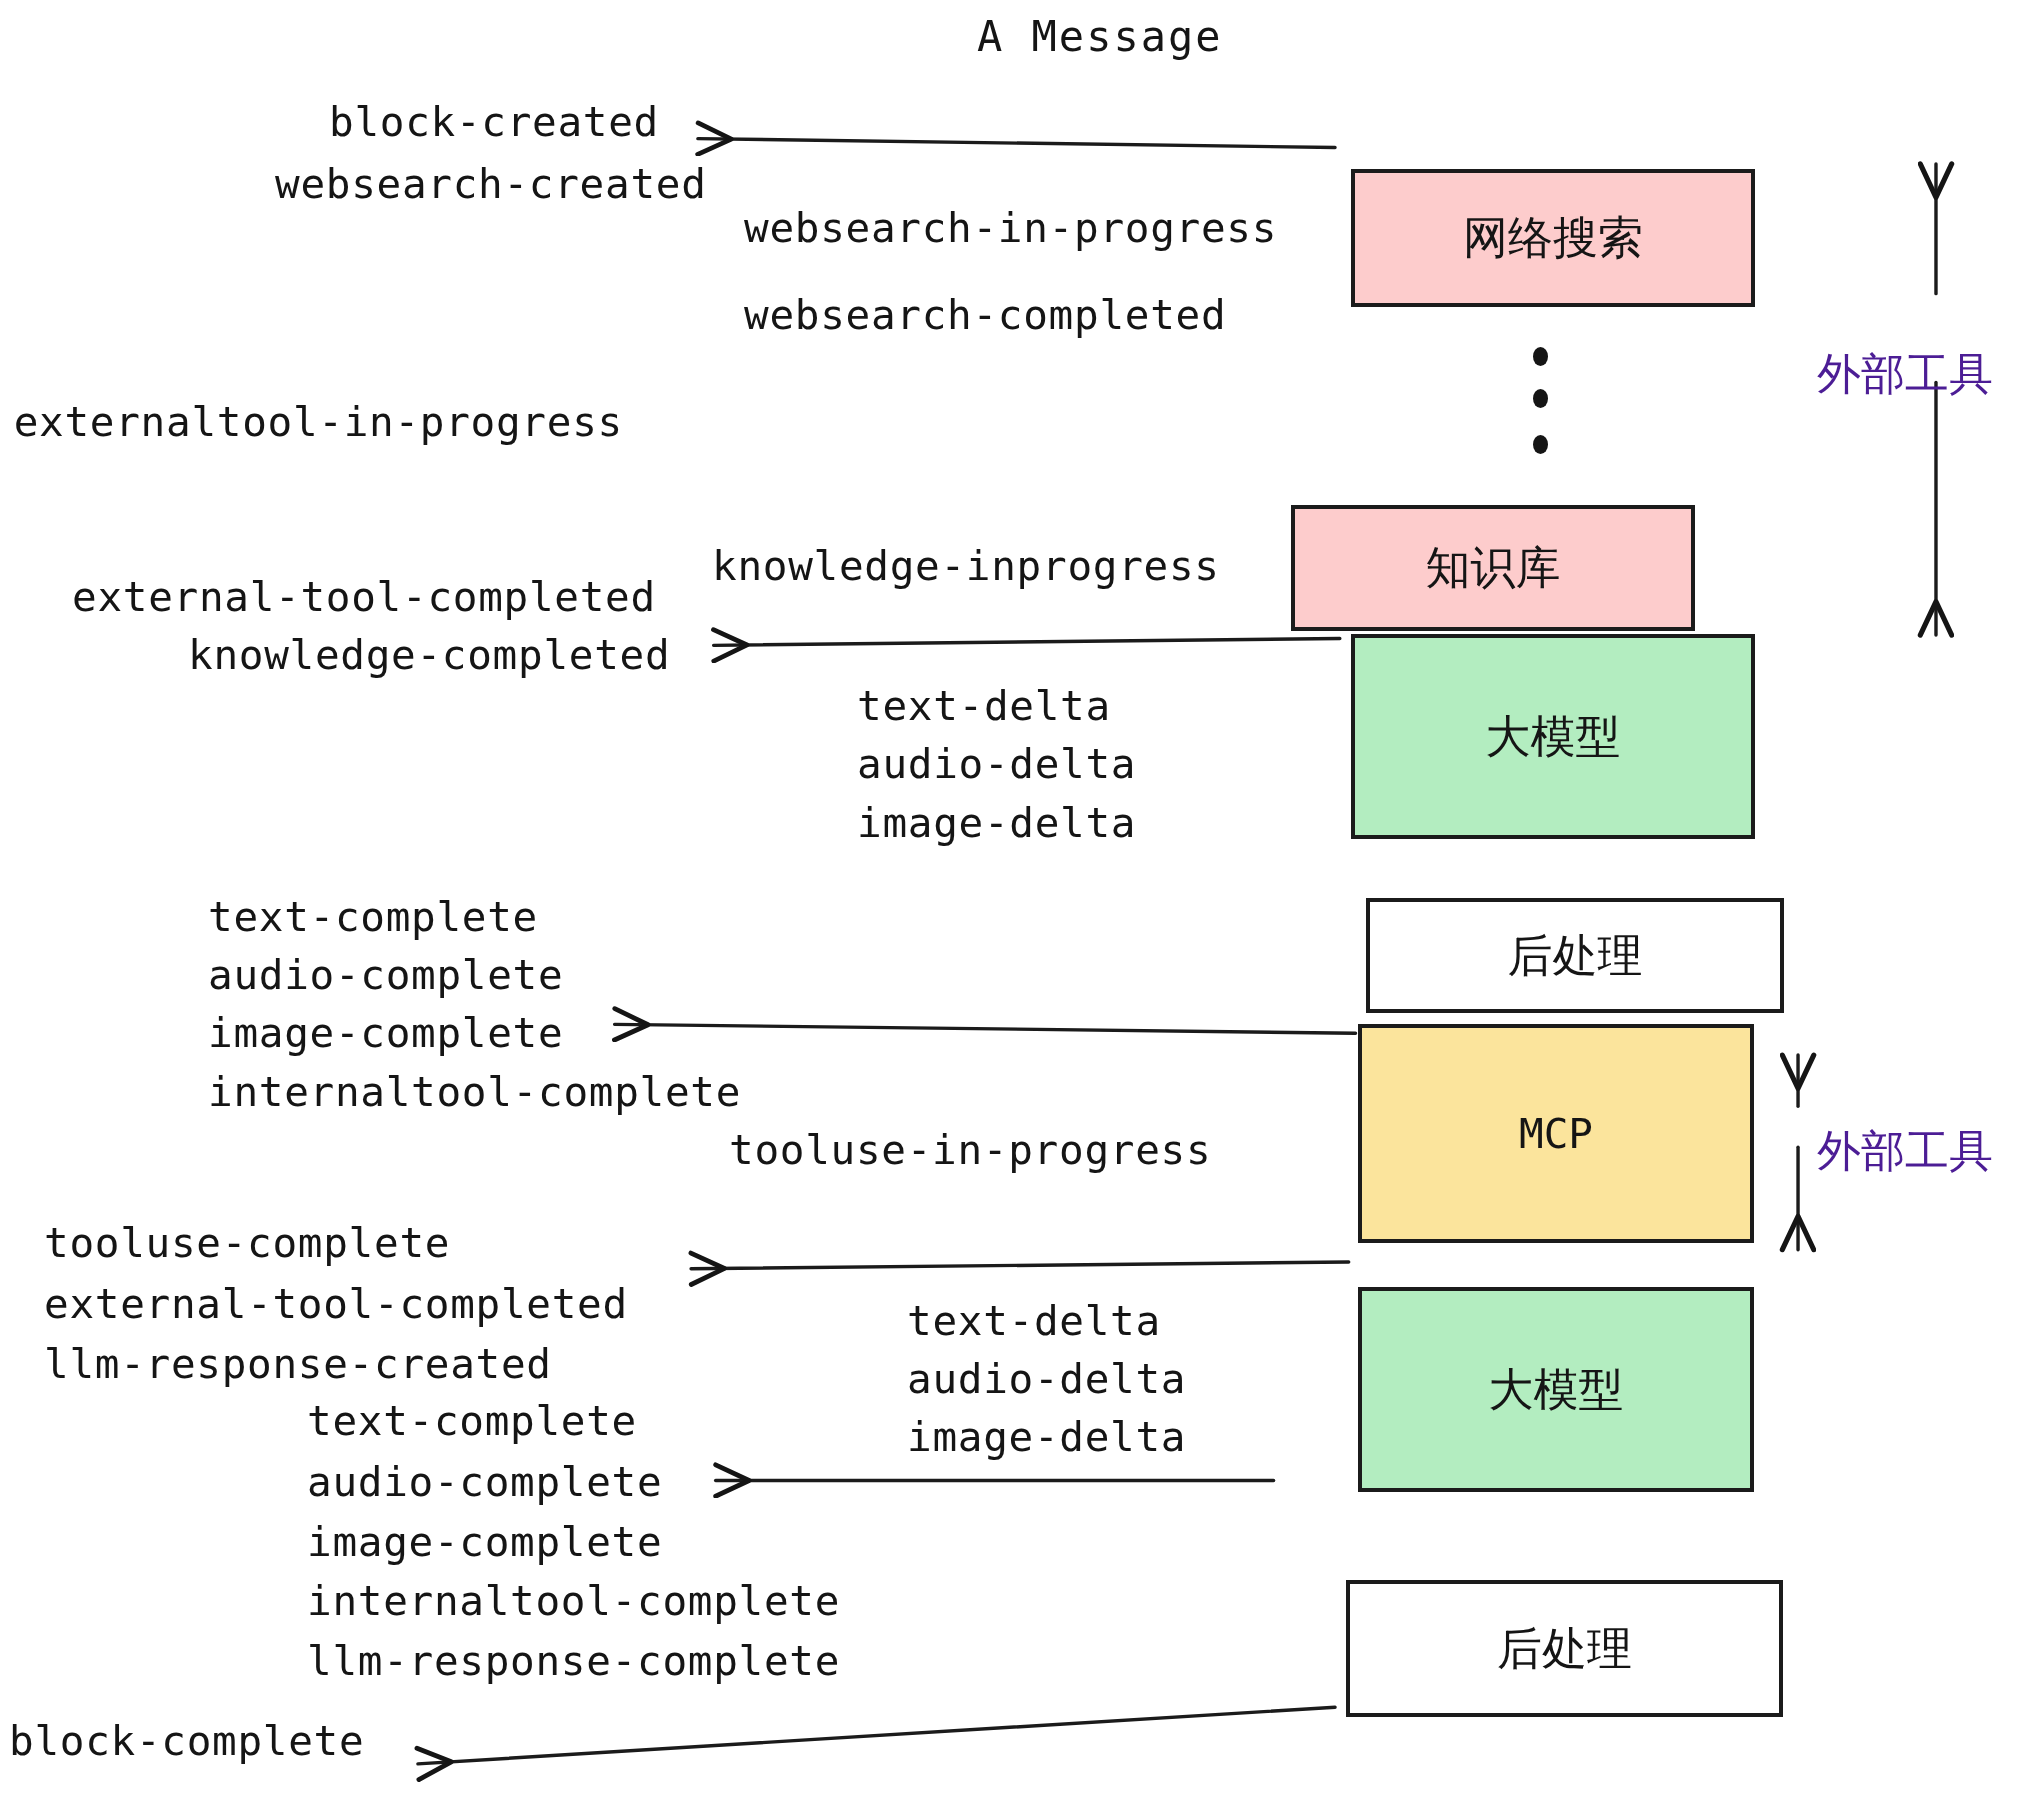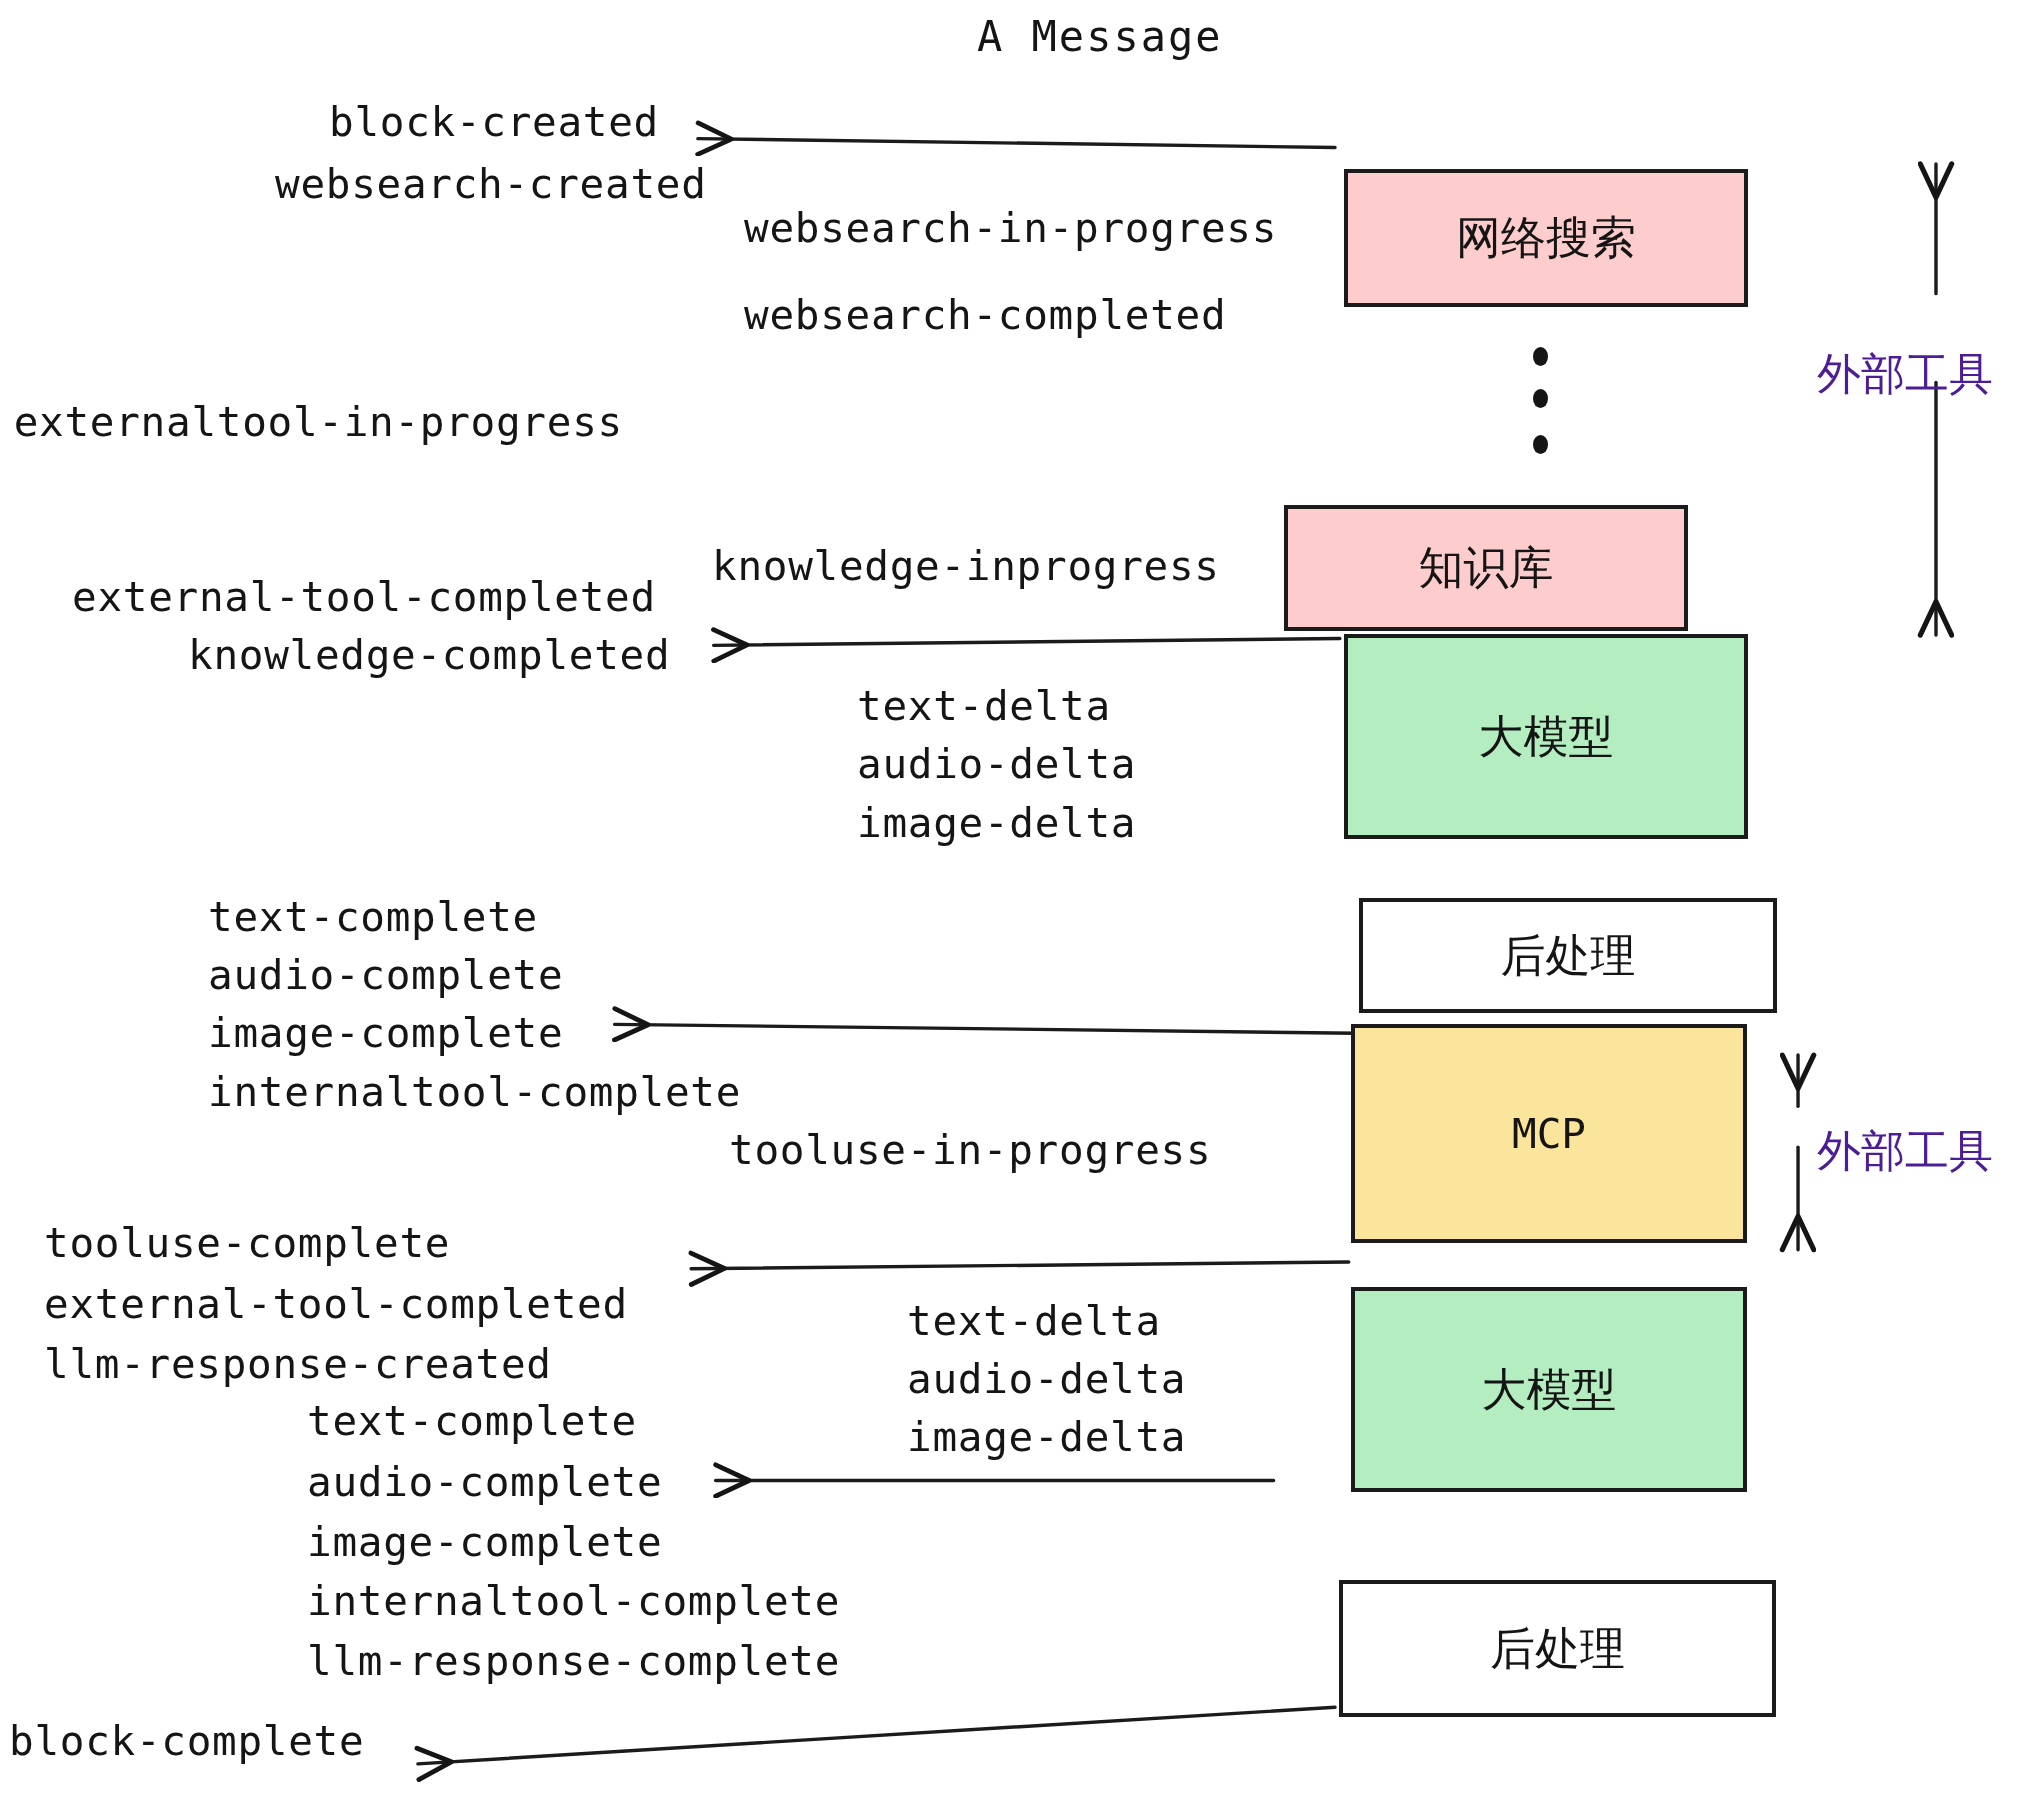--- a/index.html
+++ b/index.html
@@ -10,21 +10,21 @@
 
   .evt{position:absolute;white-space:pre;color:#151515;
        font-family:"DejaVu Sans Mono","Liberation Mono",monospace;
        font-size:41px;line-height:1.0;letter-spacing:0.7px;}
   .title{position:absolute;white-space:pre;color:#151515;
        font-family:"DejaVu Sans Mono","Liberation Mono",monospace;
        font-size:42px;letter-spacing:2px;}
   .boxlabel{position:absolute;display:flex;align-items:center;justify-content:center;
        color:#151515;box-sizing:border-box;
        font-family:"DejaVu Sans","Liberation Sans",sans-serif;
-       font-size:45px;border:4.8px solid #1b1b1b;}
+       font-size:45px;border:4.8px solid #1b1b1b;margin-left:7px;}
   .boxlabel.mono{font-family:"DejaVu Sans Mono","Liberation Mono",monospace;font-size:41px;}
   .sidelabel{position:absolute;white-space:nowrap;color:#4c1d95;
        font-family:"DejaVu Sans","Liberation Sans",sans-serif;
        font-size:44px;}
   .dot{position:absolute;width:15px;height:19px;background:#151515;border-radius:50%;}
 </style>
 </head>
 <body>
 
 <div id="stage">

